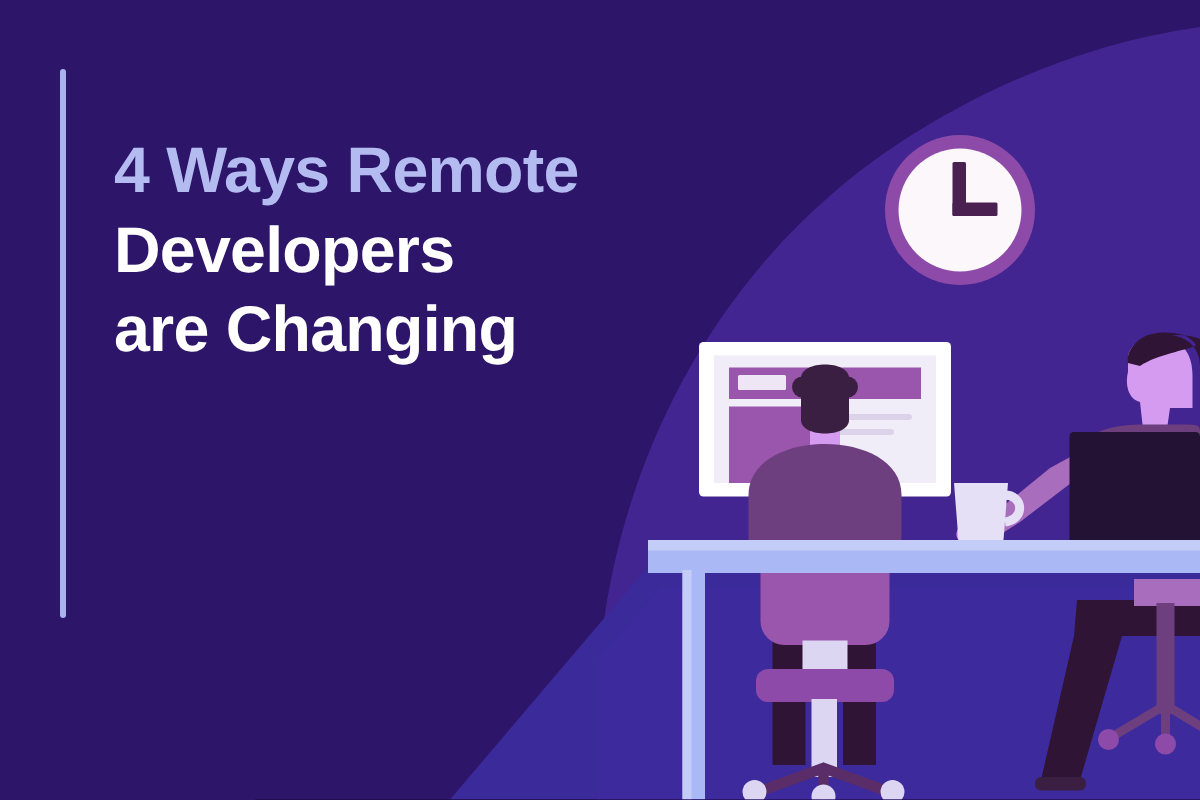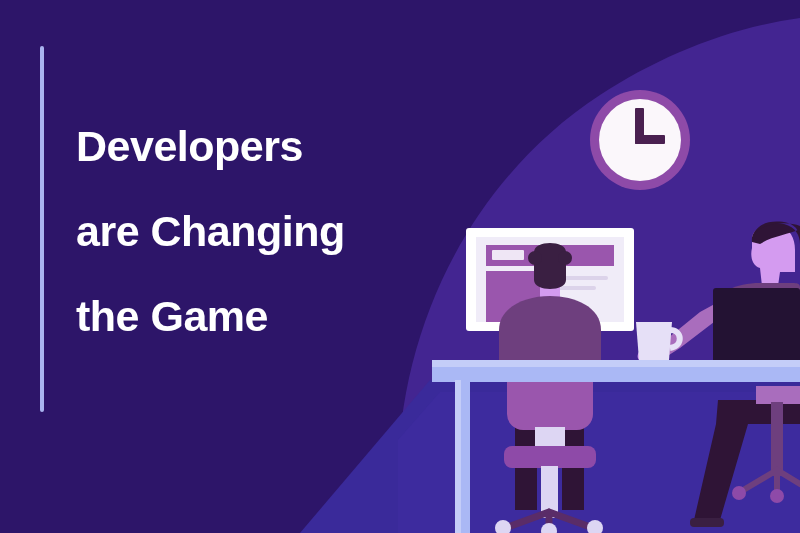--- a/index.html
+++ b/index.html
@@ -41,21 +41,21 @@
     padding-top:42px;
   }
   .hl{
     font-size:43px;
     line-height:53px;
     font-weight:bold;
     letter-spacing:-0.5px;
     white-space:nowrap;
   }
   .hl.tint{ color:#b3bbf0; }
-  .hl.plain{ color:#ffffff;margin-top:32px; }
+  .hl.plain{ color:#ffffff; }
 </style>
 </head>
 <body>
 
 <div id="banner">
 
   <svg class="layer" viewBox="0 0 800 533">
 
     <rect x="0" y="0" width="800" height="533" fill="#2d1569"></rect>
 
@@ -169,19 +169,19 @@
       <rect x="432" y="360" width="368" height="7" fill="#c4cdf8"></rect>
       <rect x="455" y="380" width="15" height="153" fill="#aab8f5"></rect>
       <rect x="455" y="380" width="6" height="153" fill="#c4cdf8"></rect>
     </g>
 
   </svg>
 
   <div id="headline-block">
     <div id="accent-rule"></div>
     <div id="headline-text">
+      <div class="hl tint">4 Ways Remote</div>
       <div class="hl plain">Developers</div>
       <div class="hl plain">are Changing</div>
-      <div class="hl plain">the Game</div>
     </div>
   </div>
 
 </div>
 
 </body></html>

